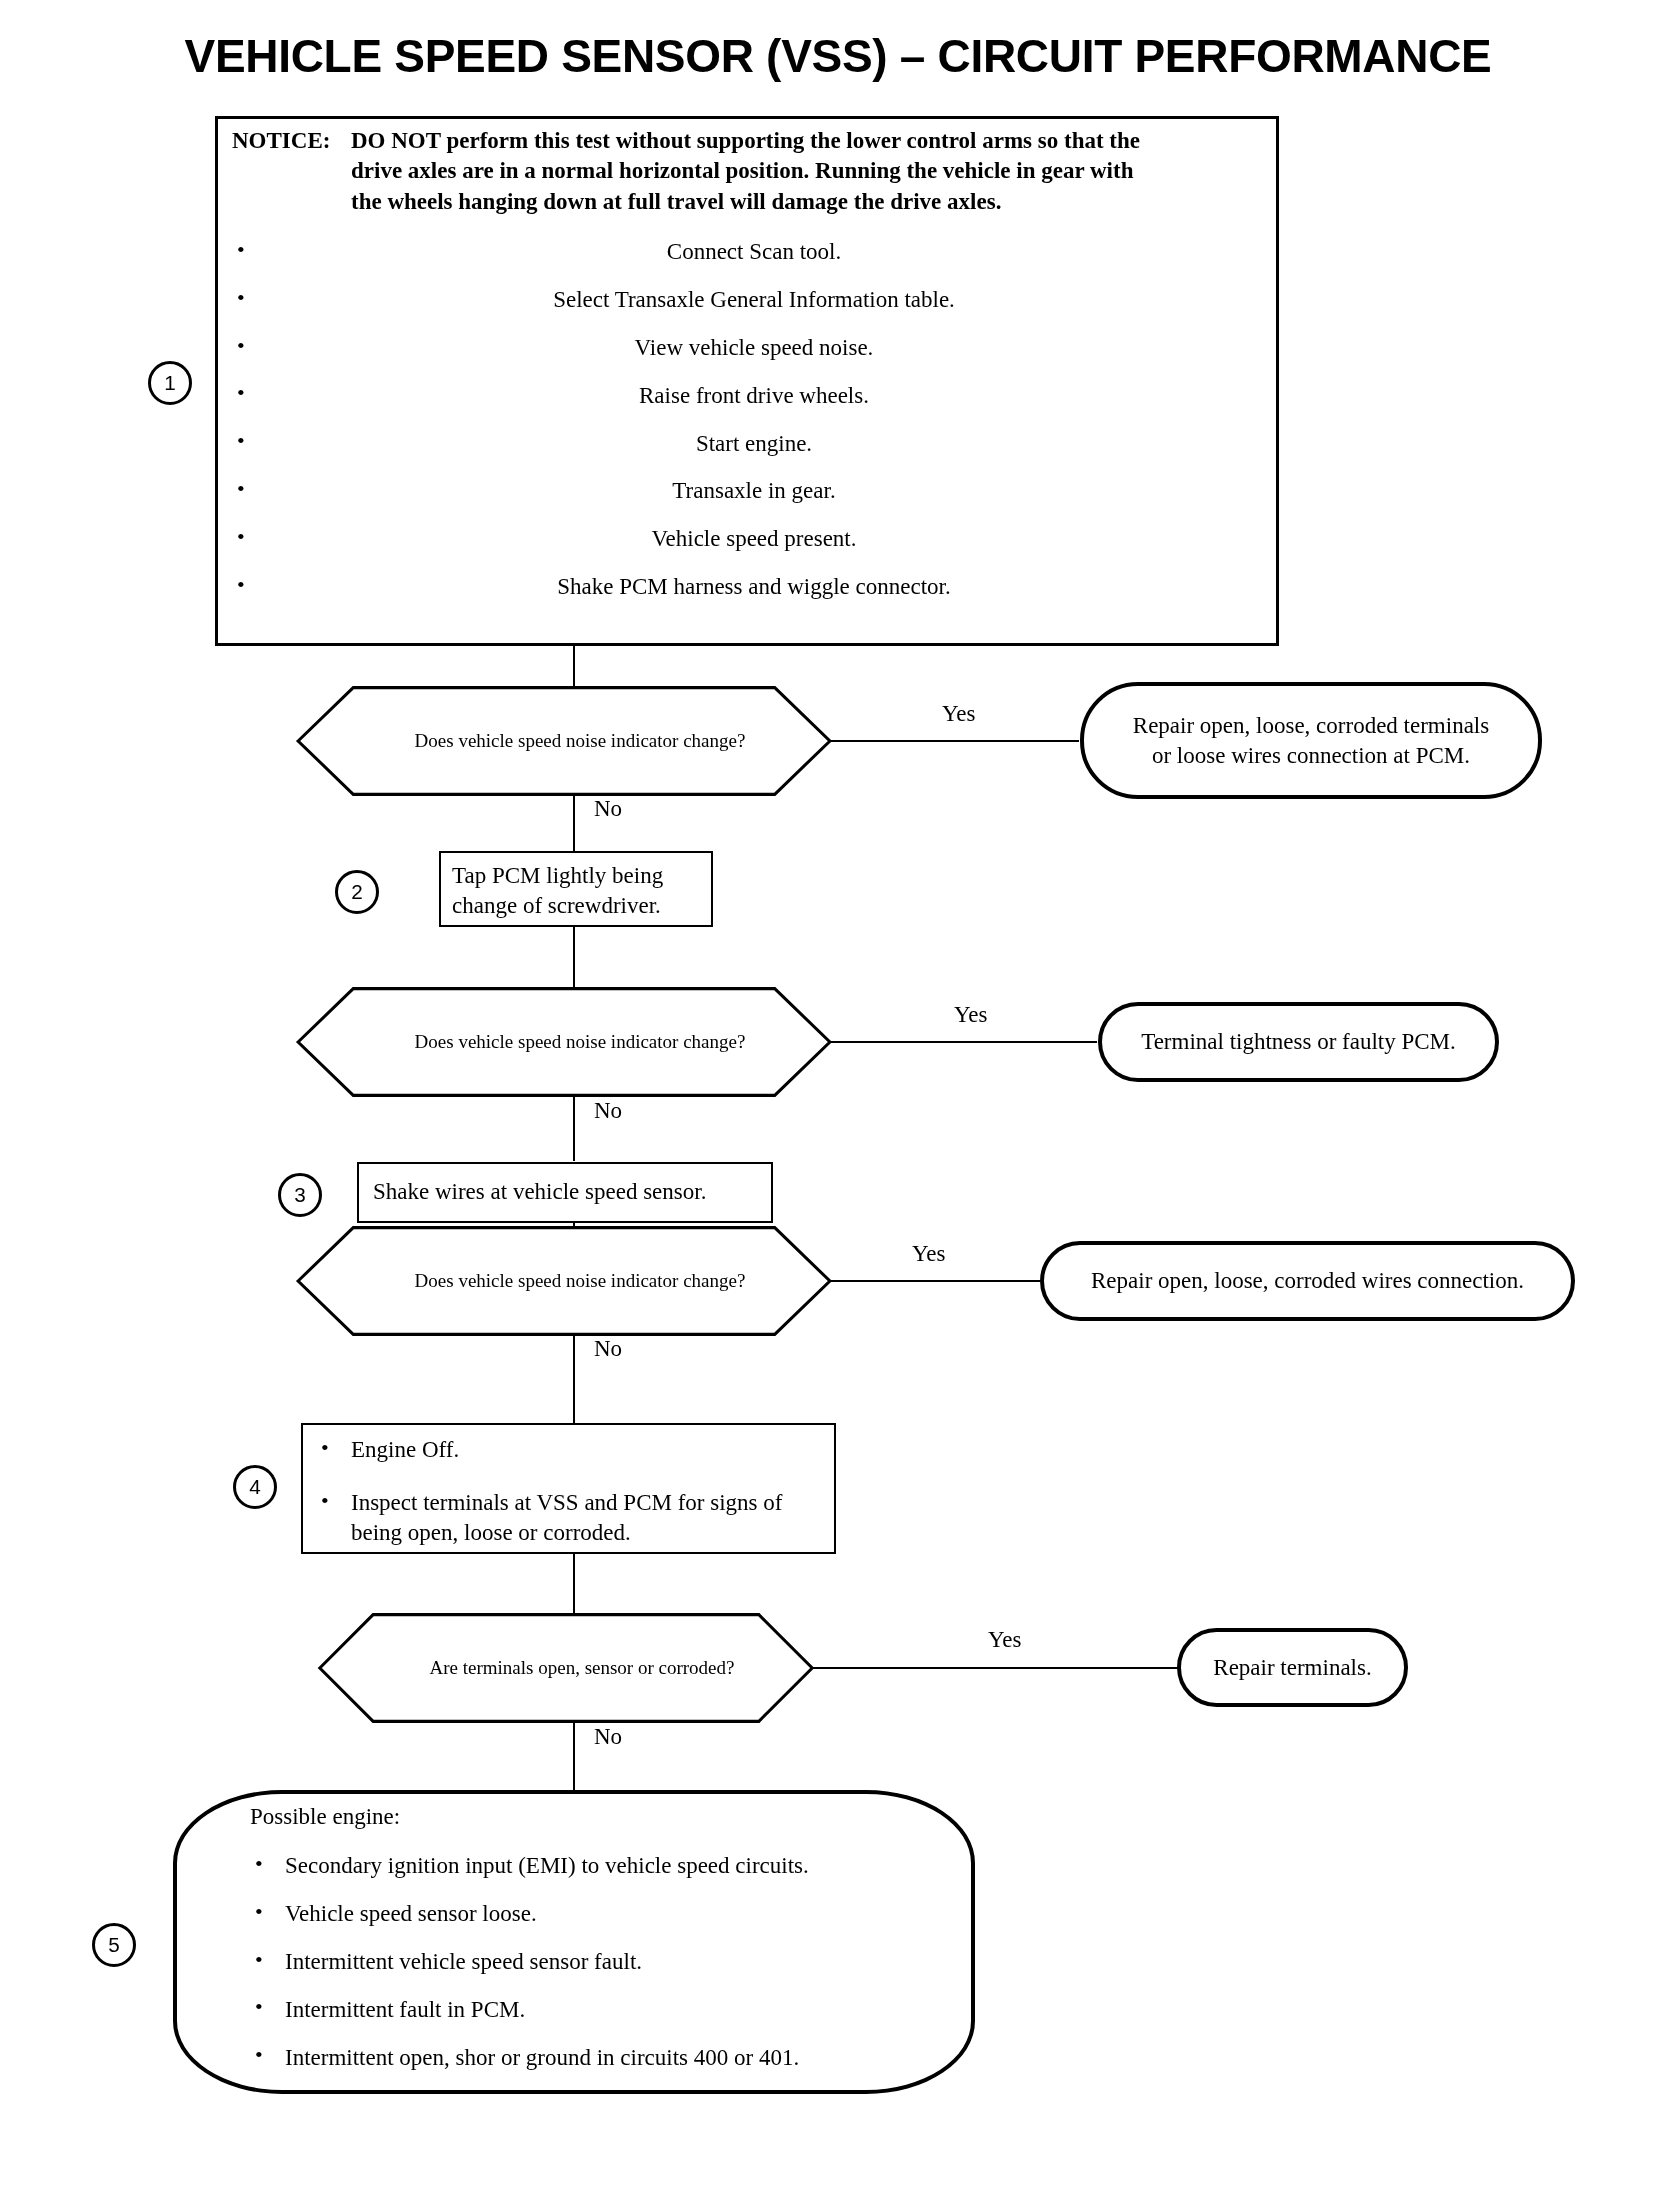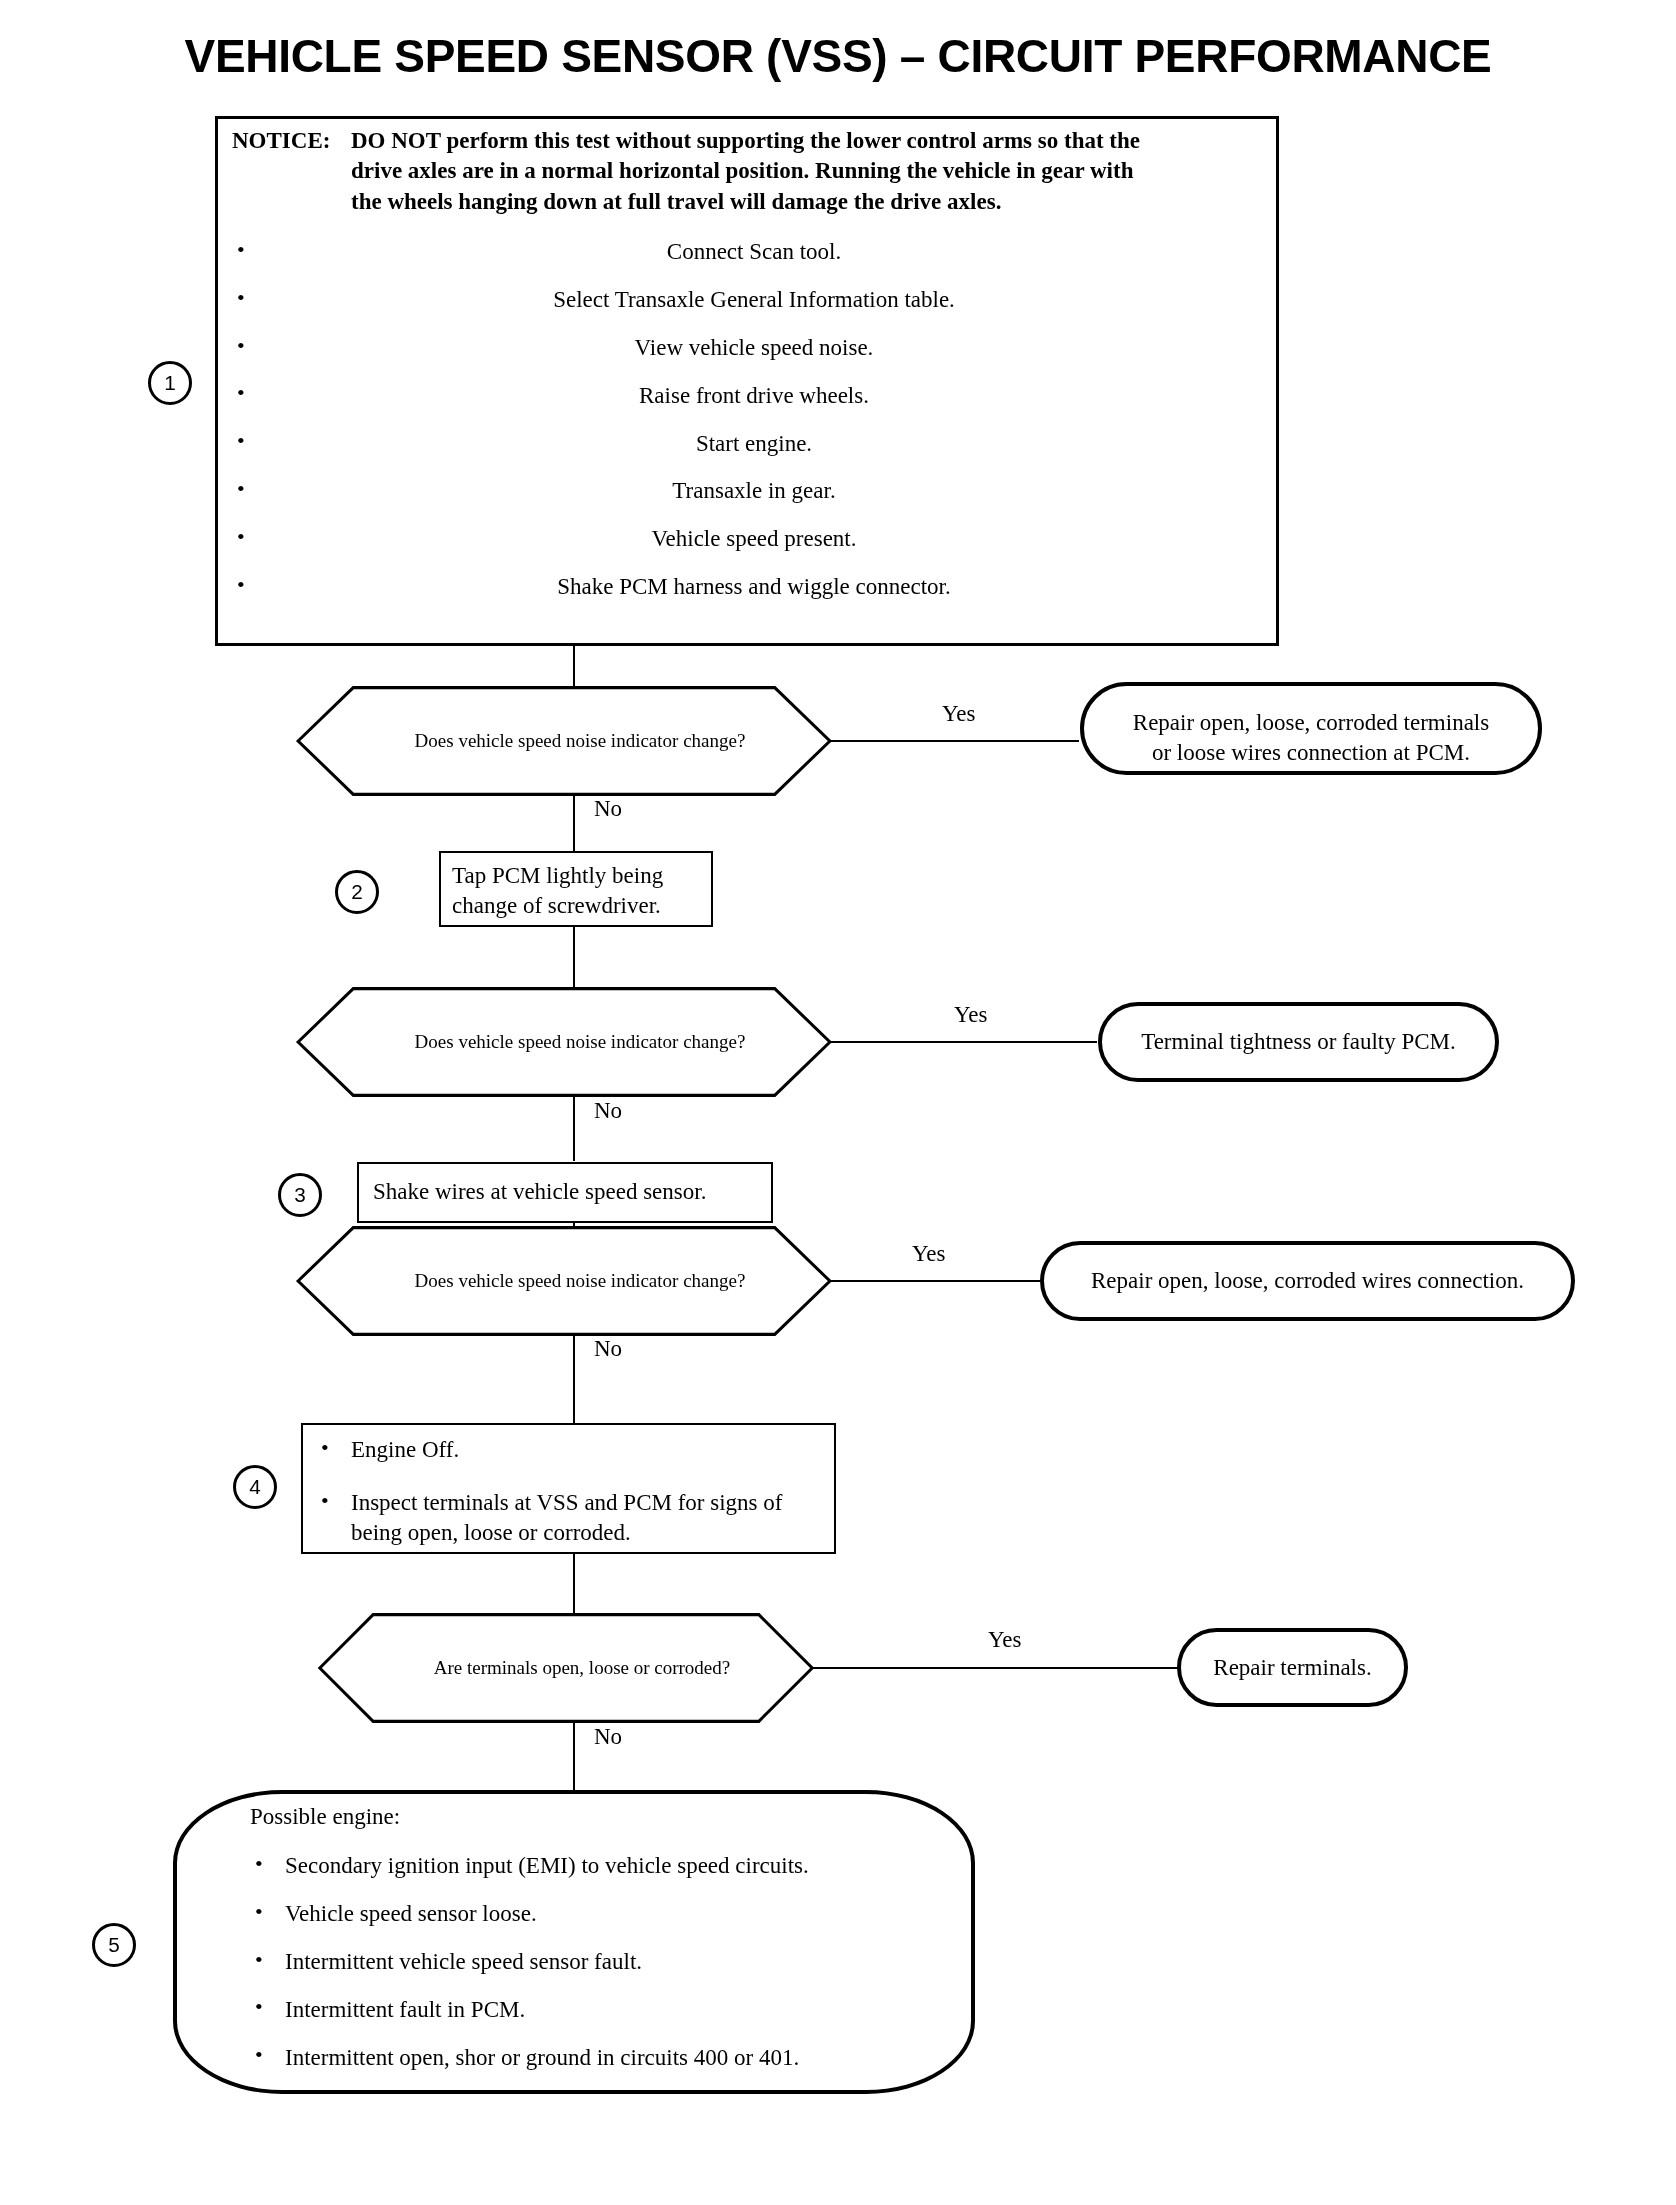--- a/index.html
+++ b/index.html
@@ -230,21 +230,21 @@
   <div class="hexwrap" style="left:295px; top:684px; width:538px; height:114px;">
     <svg width="538" height="114" viewBox="0 0 885 188">
       <polygon points="4,94 95,6 790,6 881,94 790,182 95,182" fill="#ffffff" stroke="#000000" stroke-width="5"></polygon>
     </svg>
     <div class="hexlabel">Does vehicle speed noise indicator change?</div>
   </div>
 
   <div class="hline" style="left:830px; top:740px; width:249px;"></div>
   <div class="branch-label" style="left:942px; top:702px;">Yes</div>
 
-  <div class="term" style="left:1080px; top:682px; width:462px; height:93px; border-radius:58px;align-items:flex-end;">
+  <div class="term" style="left:1080px; top:682px; width:462px; height:117px; border-radius:58px;">
     <span>
       <span>Repair open, loose, corroded terminals</span><br>
       <span>or loose wires connection at PCM.</span>
     </span>
   </div>
 
   <div class="vline" style="left:573px; top:793px; height:67px;"></div>
   <div class="branch-label" style="left:594px; top:797px;">No</div>
 
   <div class="proc-box thin" style="left:439px; top:851px; width:274px; height:76px;"></div>
@@ -307,21 +307,21 @@
       <span>Inspect terminals at VSS and PCM for signs of being open, loose or corroded.</span>
     </li>
   </ul>
 
   <div class="vline" style="left:573px; top:1554px; height:67px;"></div>
 
   <div class="hexwrap" style="left:317px; top:1611px; width:498px; height:114px;">
     <svg width="498" height="114" viewBox="0 0 820 188">
       <polygon points="4,94 92,6 728,6 816,94 728,182 92,182" fill="#ffffff" stroke="#000000" stroke-width="5"></polygon>
     </svg>
-    <div class="hexlabel">Are terminals open, loose or corroded?</div>
+    <div class="hexlabel">Are terminals open, sensor or corroded?</div>
   </div>
 
   <div class="hline" style="left:813px; top:1667px; width:365px;"></div>
   <div class="branch-label" style="left:988px; top:1628px;">Yes</div>
 
   <div class="term" style="left:1177px; top:1628px; width:231px; height:79px; border-radius:40px;">
     <span>Repair terminals.</span>
   </div>
 
   <div class="vline" style="left:573px; top:1720px; height:79px;"></div>

